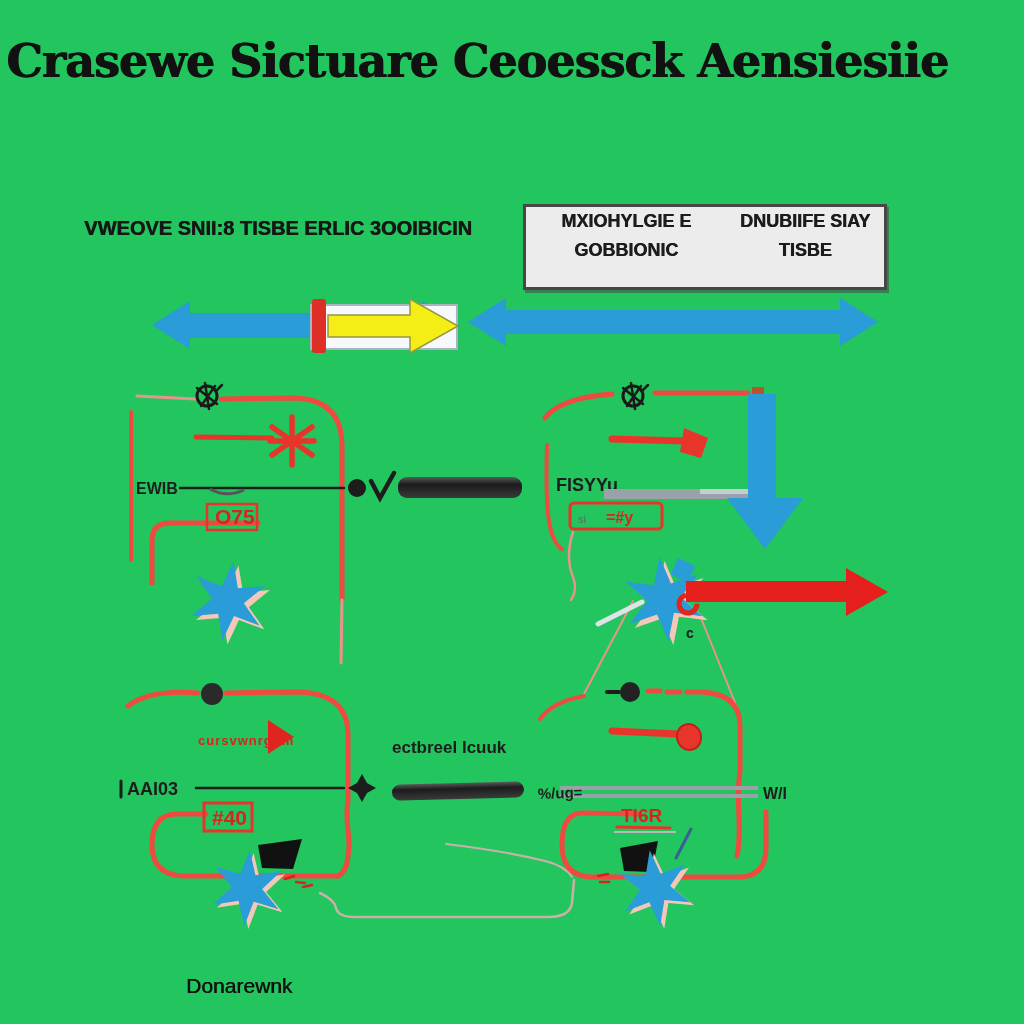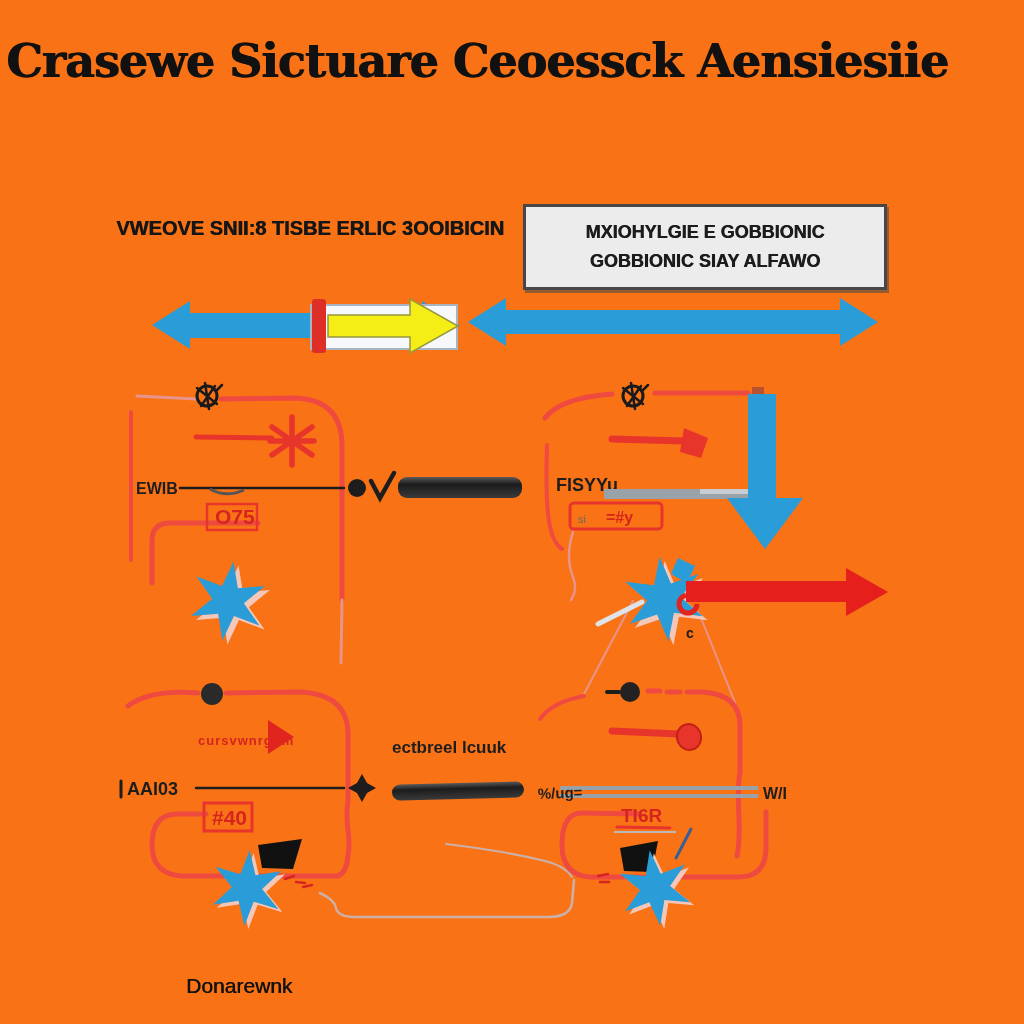--- a/index.html
+++ b/index.html
@@ -1,25 +1,25 @@
 <!DOCTYPE html>
 <html style="--blue: #2a9cd8; --red: #ef4a40; --bright-red: #e51f1c; --red-text: #d6251f; --yellow: #f5ee16; --ink: #1d1d1d; --gray-bar: #99a1a9; --box-bg: #ececec; --pink-line: #e8948c; --faint-line: #ccb0a8; --salmon-shadow: #f4c7b8;"><head>
 <meta charset="utf-8">
 <style>
   html,body{margin:0;padding:0;background:#fff;}
-  .page{position:relative;width:1024px;height:1024px;background:#f97316;overflow:hidden;
+  .page{position:relative;width:1024px;height:1024px;background:#22c55e;overflow:hidden;
         font-family:"Liberation Sans",sans-serif;}
   .title{position:absolute;left:6px;top:34px;width:1014px;font-family:"DejaVu Serif",serif;
          font-weight:800;font-size:46px;letter-spacing:-1px;color:#111;white-space:nowrap;
          text-shadow:1px 0 0 #111;}
-  .caption-left{position:absolute;left:52px;top:212px;width:452px;text-align:right;
+  .caption-left{position:absolute;left:52px;top:212px;width:452px;text-align:center;
         font-weight:bold;font-size:20px;line-height:32px;color:#161616;text-shadow:.6px 0 0 #161616;}
   .info-box{position:absolute;left:523px;top:204px;width:358px;height:80px;background:var(--box-bg);
         border:3px solid #474747;box-shadow:2px 3px 0 rgba(70,70,70,.55);
-        display:flex;flex-direction:column;justify-content:center;text-align:center;
+        display:flex;flex-direction:row;justify-content:center;text-align:center;
         font-weight:bold;font-size:18px;line-height:29px;color:#1c1c1c;text-shadow:.5px 0 0 #1c1c1c;}
   .footer-label{position:absolute;left:186px;top:974px;font-weight:normal;font-size:21px;
         color:#121212;text-shadow:.6px 0 0 #121212;}
   svg{position:absolute;left:0;top:0;}
   .red-stroke{stroke:var(--red);fill:none;stroke-linecap:round;stroke-linejoin:round;}
   .pink-stroke{stroke:var(--pink-line);fill:none;stroke-linecap:round;}
   .faint-stroke{stroke:var(--faint-line);fill:none;stroke-linecap:round;}
   .ink-stroke{stroke:var(--ink);fill:none;stroke-linecap:round;}
   .blue-fill{fill:var(--blue);}
   .bright-red-fill{fill:var(--bright-red);}
@@ -36,21 +36,21 @@
 <div class="page">
 
   <div class="title">Crasewe Sictuare Ceoessck Aensiesiie</div>
 
   <div class="caption-left">
     <div>VWEOVE SNII:8 TISBE ERLIC 3OOIBICIN</div>
   </div>
 
   <div class="info-box">
     <div>MXIOHYLGIE E GOBBIONIC</div>
-    <div>GOBBIONIC SIAY ALFAWO</div>
+    <div>DNUBIIFE SIAY TISBE</div>
   </div>
 
   <svg width="1024" height="1024" viewBox="0 0 1024 1024">
     <defs>
       <polygon id="star6" points="0,-40 8,-13.9 34.6,-20 16,0 34.6,20 8,13.9 0,40 -8,13.9 -34.6,20 -16,0 -34.6,-20 -8,-13.9"></polygon>
       <g id="scribble">
         <circle r="10" fill="none" stroke="#1a1a1a" stroke-width="3"></circle>
         <path d="M-10,-8 L10,8 M8,-10 L-6,10 M-2,-13 L2,13 M10,-6 L15,-11" fill="none" stroke="#1a1a1a" stroke-width="2.5" stroke-linecap="round"></path>
       </g>
       <linearGradient id="gd" x1="0" y1="0" x2="0" y2="1">

